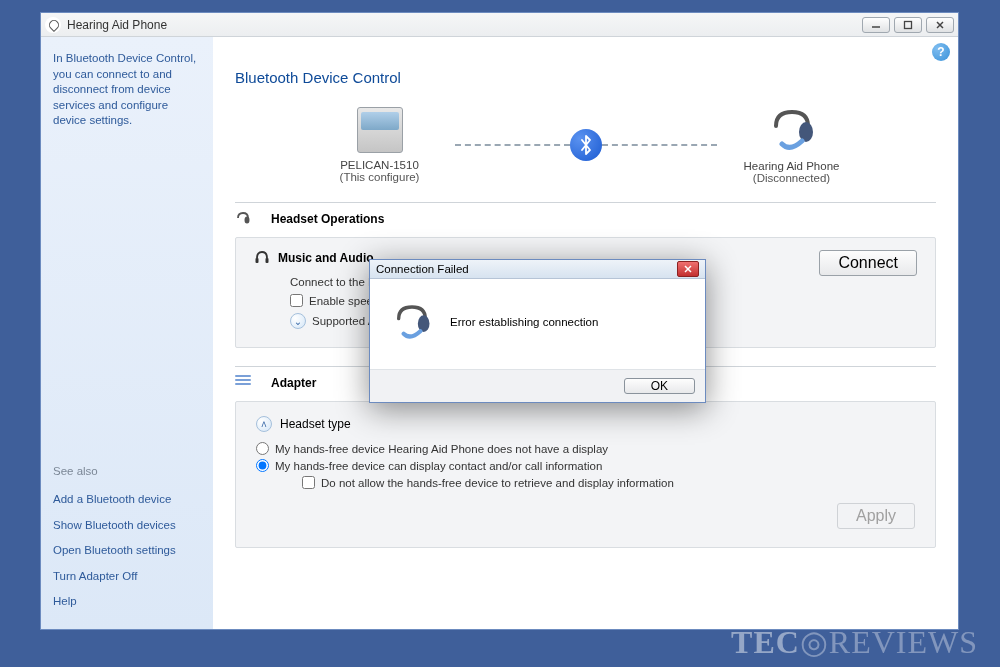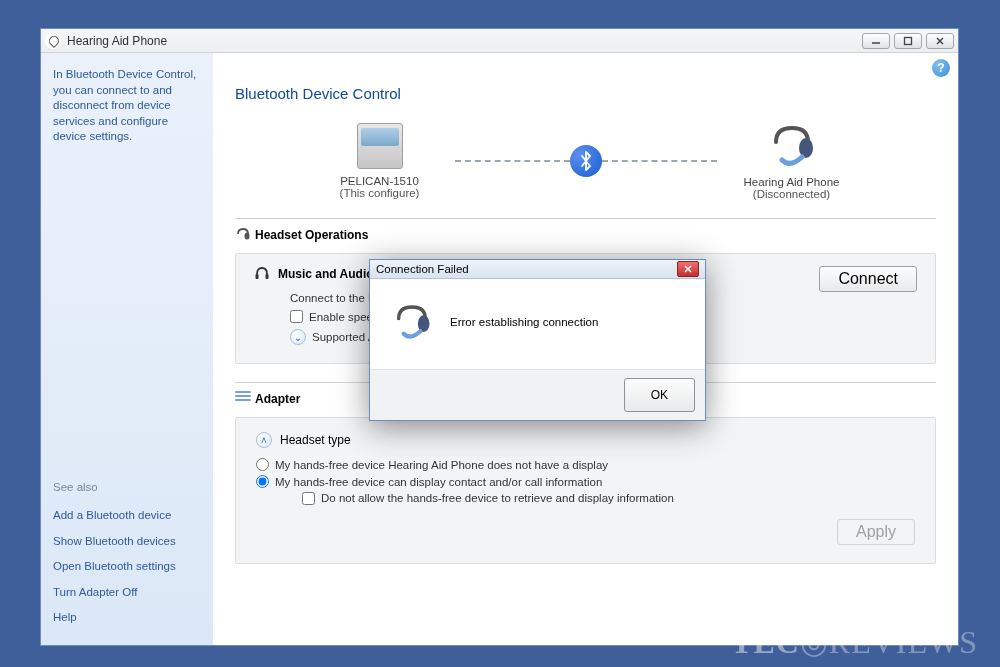--- a/index.html
+++ b/index.html
@@ -7,21 +7,21 @@
     font-family: "Segoe UI", Tahoma, sans-serif;
     font-size: 12px;
     background: #3f5f9a;
     width: 1000px;
     height: 667px;
     position: relative;
     overflow: hidden;
   }
   .window {
     position: absolute;
-    left: 40px; top: 28px;
+    left: 40px; top: 12px;
     width: 919px; height: 618px;
     background: #fff;
     border: 1px solid #6c8bbf;
     display: flex;
     flex-direction: column;
   }
   .titlebar {
     height: 24px;
     background: linear-gradient(#f5f6f7, #eceef0);
     border-bottom: 1px solid #cfd4d9;
@@ -114,21 +114,21 @@
   }
   .bt-circle {
     width: 32px; height: 32px;
     background: radial-gradient(circle at 30% 30%, #5a92f0, #1b5ad1);
     border-radius: 50%;
     display: flex; align-items: center; justify-content: center;
     color: #fff; font-weight: bold;
   }
   hr.sep { border: none; border-top: 1px solid #cfd4d9; margin: 18px 0 8px; }
   .section-header {
-    display: flex; align-items: center; gap: 4px;
+    display: flex; align-items: center; gap: 20px;
     font-weight: bold; font-size: 12px;
     margin: 6px 0 10px;
   }
   .section-header .icon { width: 16px; height: 16px; }
   .headset-small { width: 16px; height: 16px; }
   .panel {
     border: 1px solid #d9dde1;
     background: #f3f4f6;
     padding: 12px 18px;
     border-radius: 2px;
@@ -154,21 +154,21 @@
     width: 16px; height: 16px;
     background: radial-gradient(circle at 30% 30%, #fff, #d4e6f7);
     border: 1px solid #a5c0dc;
     border-radius: 50%;
     display: flex; align-items: center; justify-content: center;
     color: #3a6aa8; font-size: 10px;
   }
   .settings-section .panel { padding: 14px 20px 18px; }
   .radio-row { margin-left: 26px; font-size: 11.5px; color: #333; display: flex; align-items: center; gap: 6px; margin: 4px 0; }
   .radio-row input[type=radio] { width: 13px; height: 13px; }
-  .radio-sub { margin-left: 46px; font-size: 11.5px; color: #333; display: flex; gap: 6px; margin-top: 3px; }
+  .radio-sub { margin-left: 46px; font-size: 11.5px; color: #333; display: flex; align-items: center; gap: 6px; margin-top: 3px; }
   .settings-icon {
     width: 16px; height: 16px;
     display: flex; flex-direction: column; gap: 2px;
   }
   .settings-icon span { height: 2px; background: #7aa0d8; border-radius: 1px; }
 
   
   .dialog {
     position: absolute;
     left: 369px; top: 259px;
@@ -203,21 +203,21 @@
     min-height: 90px;
   }
   .dlg-body .dlg-icon { width: 40px; height: 40px; }
   .dlg-footer {
     border-top: 1px solid #dfe3e7;
     background: #f1f2f4;
     padding: 8px 10px;
     display: flex; justify-content: flex-end;
   }
   .dlg-footer button {
-    padding: 9px 26px;
+    padding: 0 26px;
     font-size: 12px;
     background: linear-gradient(#fdfdfd, #e8e9eb);
     border: 1px solid #8a939c;
     border-radius: 3px;
     cursor: pointer;
     font-family: inherit;
   }
 
   .watermark {
     position: absolute;

